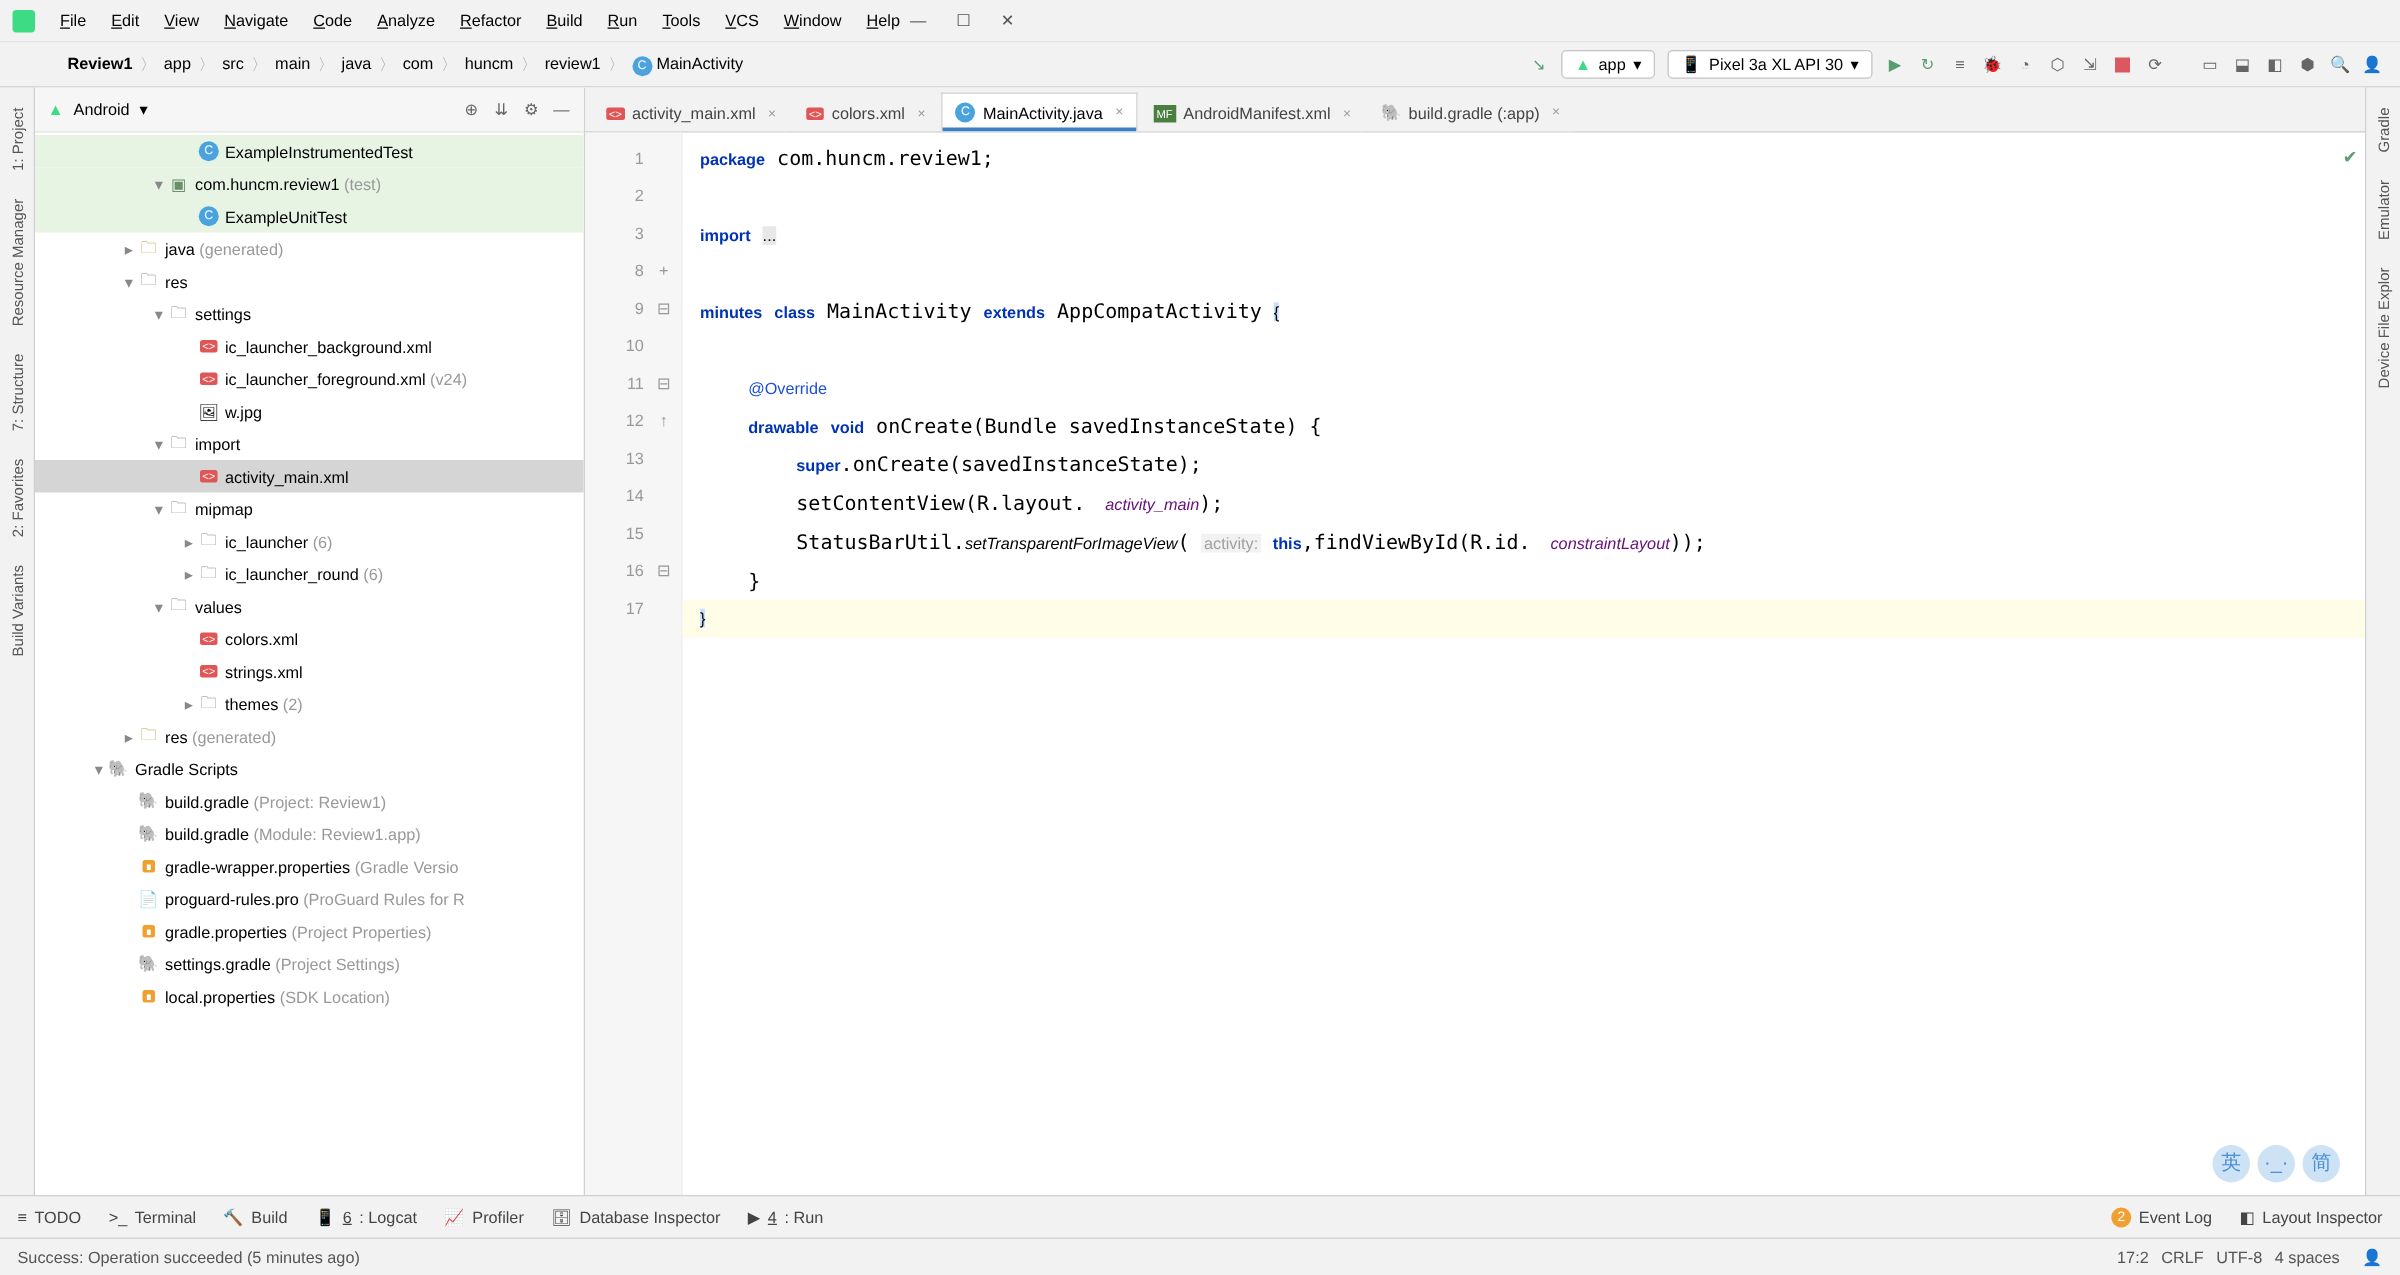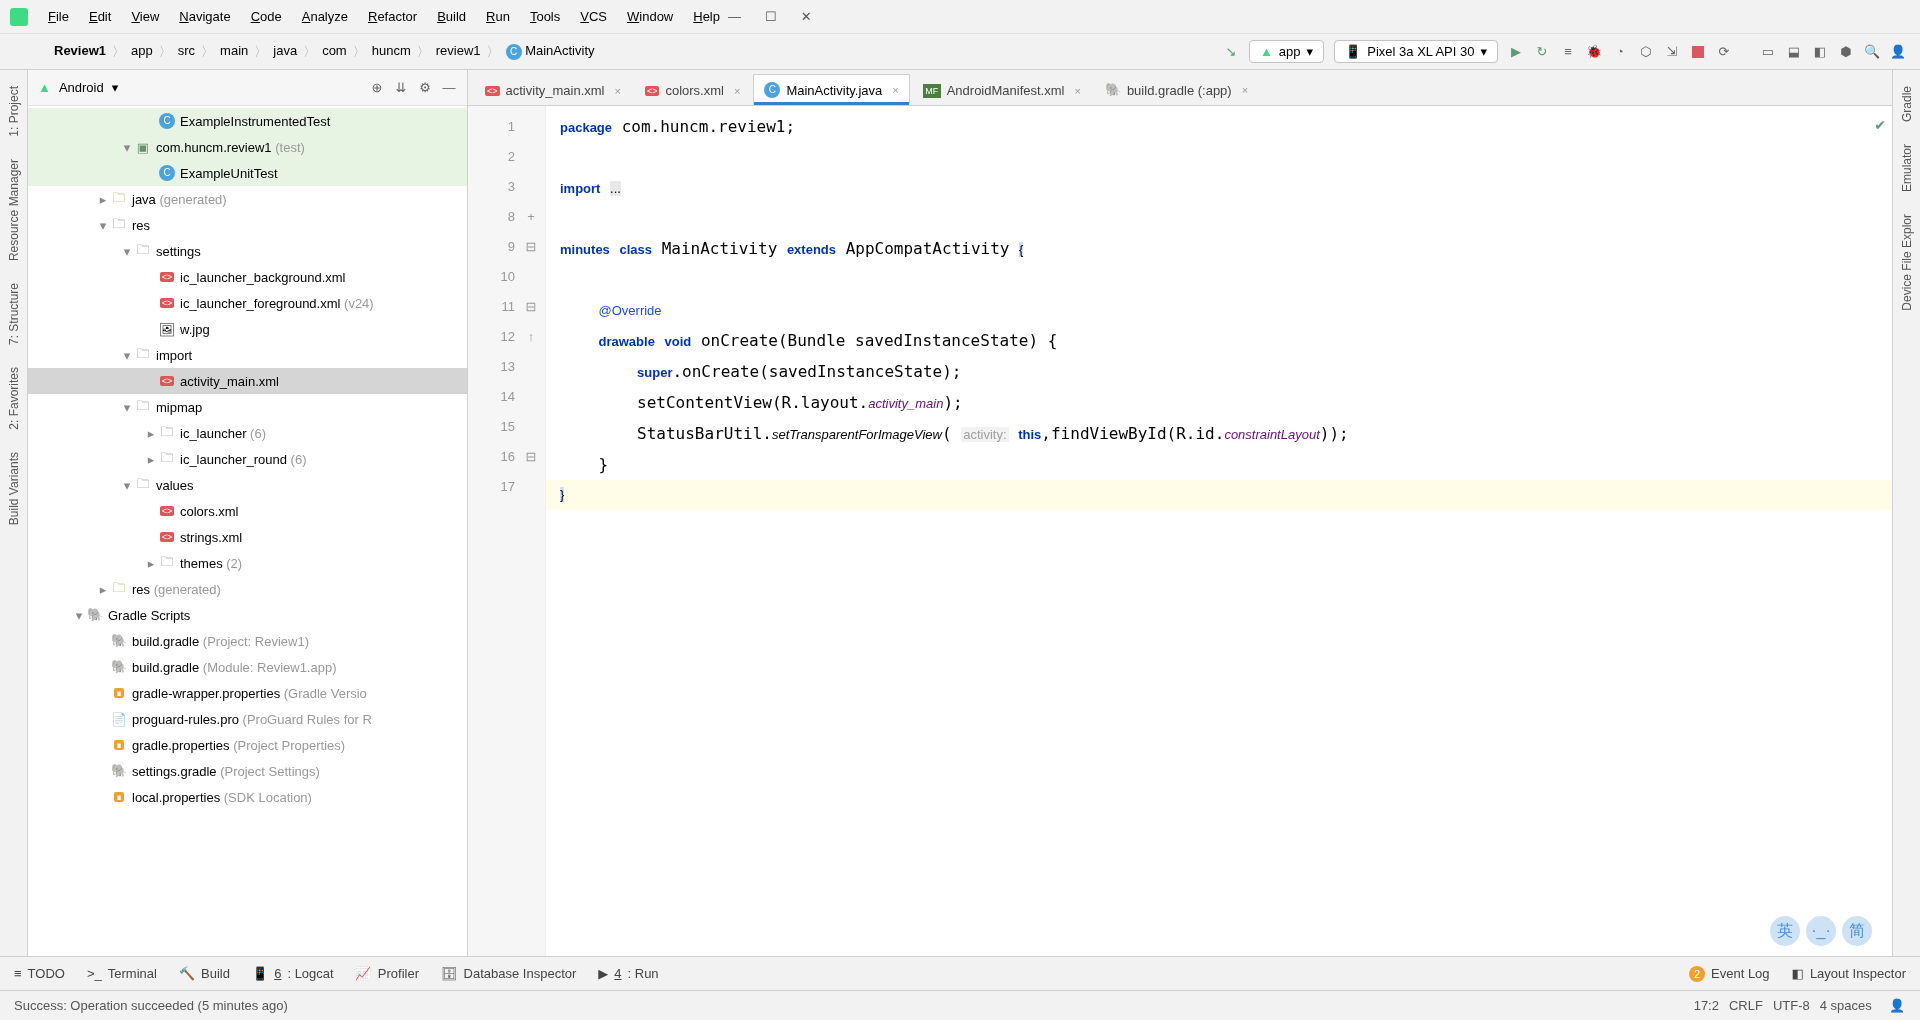--- a/index.html
+++ b/index.html
@@ -40,21 +40,21 @@
 .etab.active { background:#fff; border:1px solid #d0d0d0; border-bottom:1px solid #fff; color:#000; position:relative; }
 .etab.active::after { content:""; position:absolute; left:0; right:0; bottom:-1px; height:3px; background:#3b7fc4; }
 .etab .x { color:#999; font-size:11px; margin-left:4px;}
 .code-wrap { flex:1; display:flex; overflow:hidden; position:relative; }
 .gutter { width:78px; background:#f6f6f6; border-right:1px solid #eee; color:#999; text-align:right; padding:6px 30px 0 0; font-family:Consolas,monospace; font-size:15px; line-height:30px; position:relative;}
 .gmarks { position:absolute; right:2px; top:6px; width:24px; }
 .gmark { height:30px; display:flex; align-items:center; justify-content:center; }
 .code { flex:1; padding:6px 0 0 14px; font-family:Consolas,monospace; font-size:16px; line-height:30px; white-space:pre; position:relative;}
 .kw { color:#0033b3; font-weight:bold; }
 .ann { color:#1d4ed8; }
-.it { color:#660e7a; font-style:italic; }
+.it { color:#660e7a; font-style:italic;margin-left:16px; }
 .hint { color:#a0a0a0; background:#f2f2f2; padding:0 2px;}
 .brace-hl { background:#c8dfff; }
 .line-hl { background:#fffde7; display:block; margin-left:-14px; padding-left:14px;}
 .rightbars { width:28px; background:#f2f2f2; border-left:1px solid #d0d0d0; display:flex; flex-direction:column; align-items:center; padding-top:6px; gap:2px;}
 .bottombar { height:34px; display:flex; align-items:center; border-top:1px solid #d0d0d0; background:#f2f2f2; padding:0 14px; gap:22px; }
 .bb-item { display:flex; align-items:center; gap:6px; color:#444; }
 .bb-item u { text-decoration:underline; }
 .statusbar { height:30px; display:flex; align-items:center; border-top:1px solid #d0d0d0; background:#f2f2f2; padding:0 14px; color:#555; }
 .statusbar .sp { flex:1; }
 .status-right { display:flex; gap:10px; }

